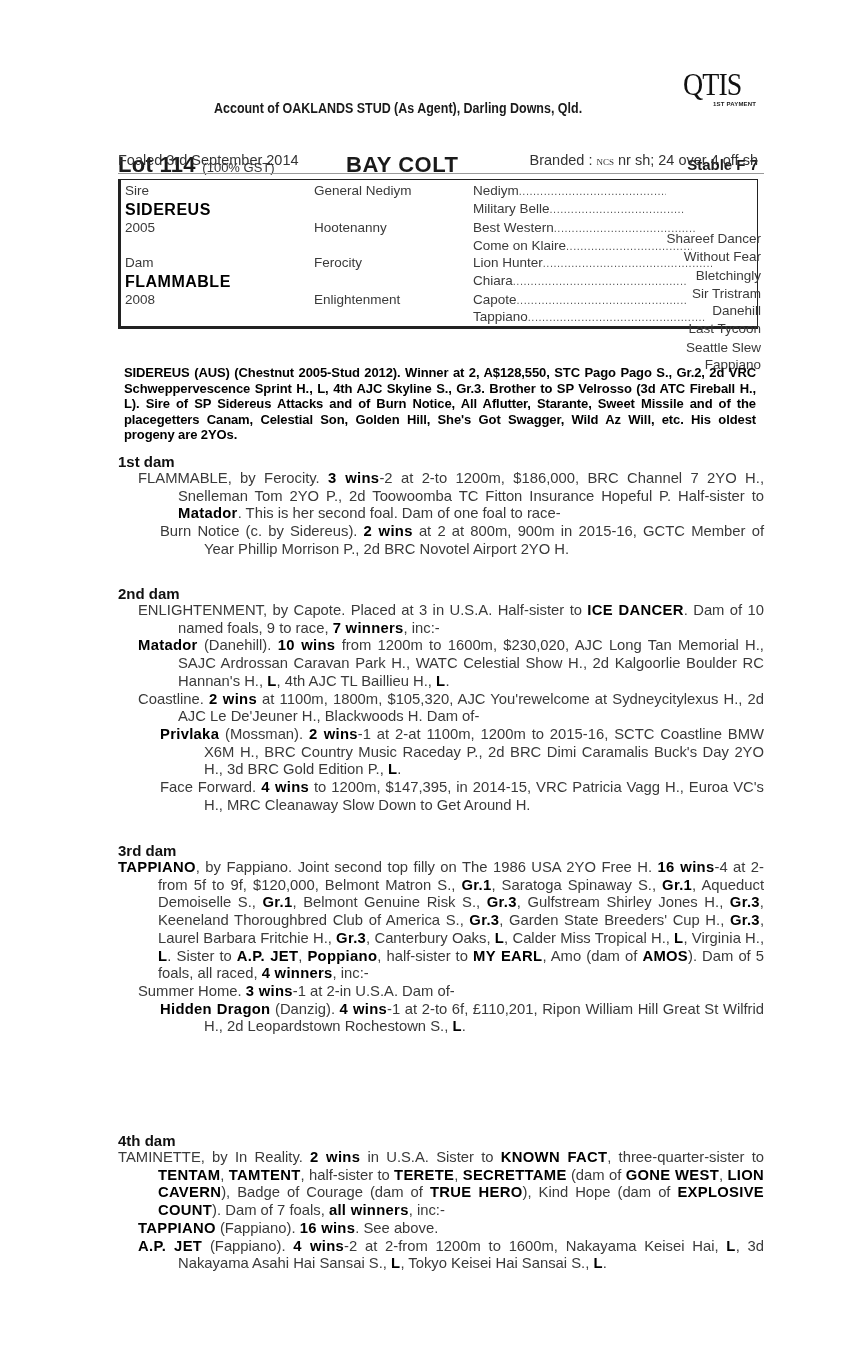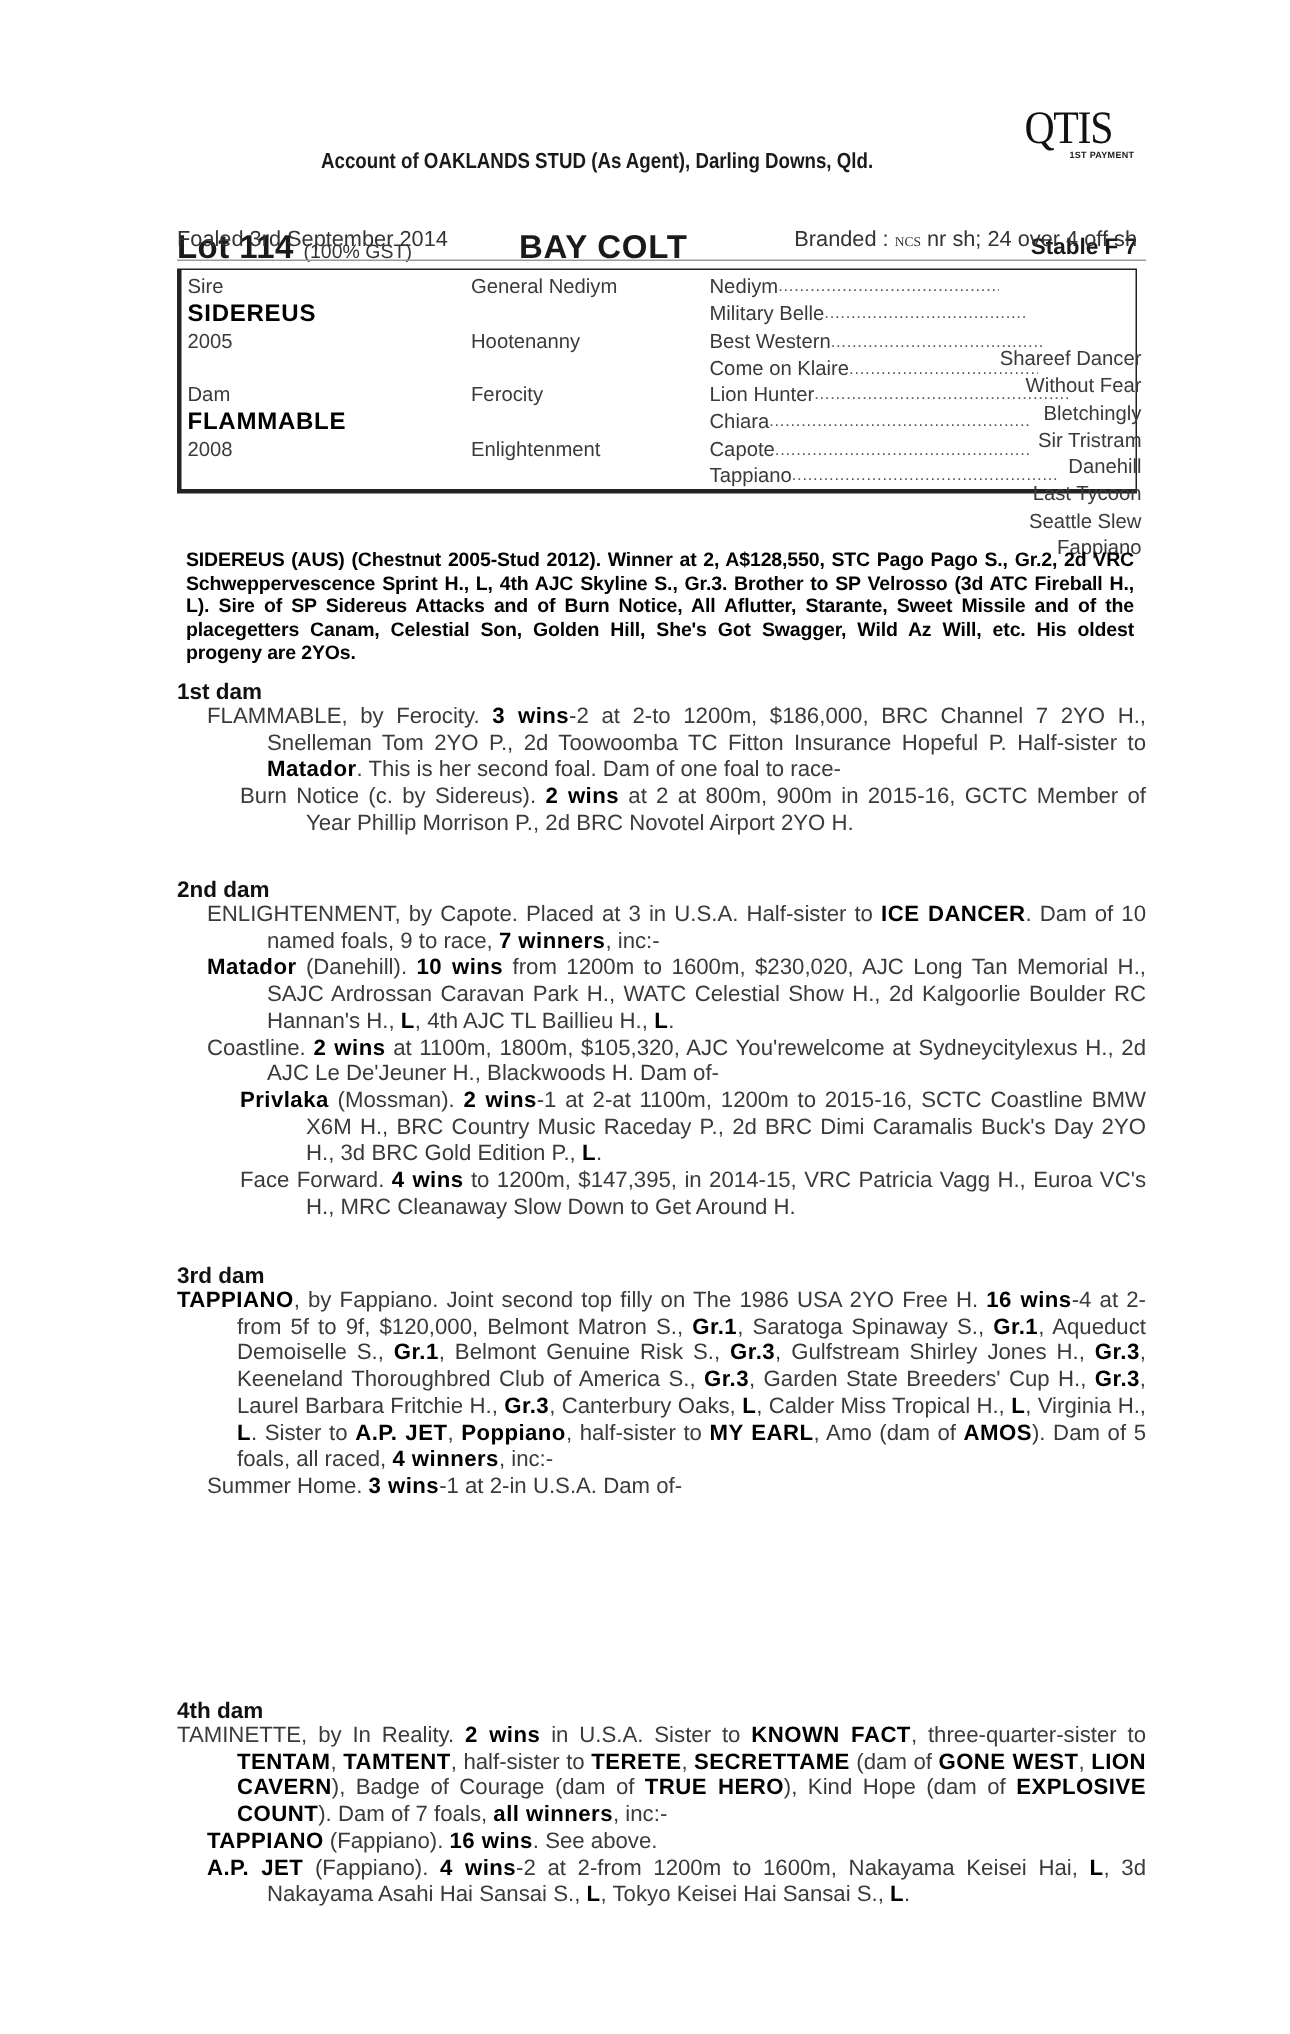--- a/index.html
+++ b/index.html
@@ -143,20 +143,21 @@
     <div class="p" style="padding-left:86px;text-indent:-44px"><span class="b">Privlaka</span><span> (Mossman). </span><span class="b">2 wins</span><span>-1 at 2-at 1100m, 1200m to 2015-16, SCTC Coastline BMW X6M H., BRC Country Music Raceday P., 2d BRC Dimi Caramalis Buck's Day 2YO H., 3d BRC Gold Edition P., </span><span class="b">L</span><span>.</span></div>
     <div class="p" style="padding-left:86px;text-indent:-44px"><span>Face Forward. </span><span class="b">4 wins</span><span> to 1200m, $147,395, in 2014-15, VRC Patricia Vagg H., Euroa VC's H., MRC Cleanaway Slow Down to Get Around H.</span></div>
   </div>
 
   <div class="sec" style="top:782px">
     <h3>3rd dam</h3>
     <div class="p hang1">
       <span class="b">TAPPIANO</span><span>, by Fappiano. Joint second top filly on The 1986 USA 2YO Free H. </span><span class="b">16 wins</span><span>-4 at 2-from 5f to 9f, $120,000, Belmont Matron S., </span><span class="b">Gr.1</span><span>, Saratoga Spinaway S., </span><span class="b">Gr.1</span><span>, Aqueduct Demoiselle S., </span><span class="b">Gr.1</span><span>, Belmont Genuine Risk S., </span><span class="b">Gr.3</span><span>, Gulfstream Shirley Jones H., </span><span class="b">Gr.3</span><span>, Keeneland Thoroughbred Club of America S., </span><span class="b">Gr.3</span><span>, Garden State Breeders' Cup H., </span><span class="b">Gr.3</span><span>, Laurel Barbara Fritchie H., </span><span class="b">Gr.3</span><span>, Canterbury Oaks, </span><span class="b">L</span><span>, Calder Miss Tropical H., </span><span class="b">L</span><span>, Virginia H., </span><span class="b">L</span><span>. Sister to </span><span class="b">A.P. JET</span><span>, </span><span class="b">Poppiano</span><span>, half-sister to </span><span class="b">MY EARL</span><span>, Amo (dam of </span><span class="b">AMOS</span><span>). Dam of 5 foals, all raced, </span><span class="b">4 winners</span><span>, inc:-</span><span class="b"></span><span></span>
     </div>
     <div class="p" style="padding-left:60px;text-indent:-40px"><span>Summer Home. </span><span class="b">3 wins</span><span>-1 at 2-in U.S.A. Dam of-</span></div>
+    <div class="p" style="padding-left:86px;text-indent:-44px"><span class="b">Hidden Dragon</span><span> (Danzig). </span><span class="b">4 wins</span><span>-1 at 2-to 6f, £110,201, Ripon William Hill Great St Wilfrid H., 2d Leopardstown Rochestown S., </span><span class="b">L</span><span>.</span></div>
   </div>
 
   <div class="sec" style="top:1072px">
     <h3>4th dam</h3>
     <div class="p hang1"><span>TAMINETTE, by In Reality. </span><span class="b">2 wins</span><span> in U.S.A. Sister to </span><span class="b">KNOWN FACT</span><span>, three-quarter-sister to </span><span class="b">TENTAM</span><span>, </span><span class="b">TAMTENT</span><span>, half-sister to </span><span class="b">TERETE</span><span>, </span><span class="b">SECRETTAME</span><span> (dam of </span><span class="b">GONE WEST</span><span>, </span><span class="b">LION CAVERN</span><span>), Badge of Courage (dam of </span><span class="b">TRUE HERO</span><span>), Kind Hope (dam of </span><span class="b">EXPLOSIVE COUNT</span><span>). Dam of 7 foals, </span><span class="b">all winners</span><span>, inc:-</span></div>
     <div class="p" style="padding-left:60px;text-indent:-40px"><span class="b">TAPPIANO</span><span> (Fappiano). </span><span class="b">16 wins</span><span>. See above.</span></div>
     <div class="p" style="padding-left:60px;text-indent:-40px"><span class="b">A.P. JET</span><span> (Fappiano). </span><span class="b">4 wins</span><span>-2 at 2-from 1200m to 1600m, Nakayama Keisei Hai, </span><span class="b">L</span><span>, 3d Nakayama Asahi Hai Sansai S., </span><span class="b">L</span><span>, Tokyo Keisei Hai Sansai S., </span><span class="b">L</span><span>.</span></div>
   </div>
 
 </div>

